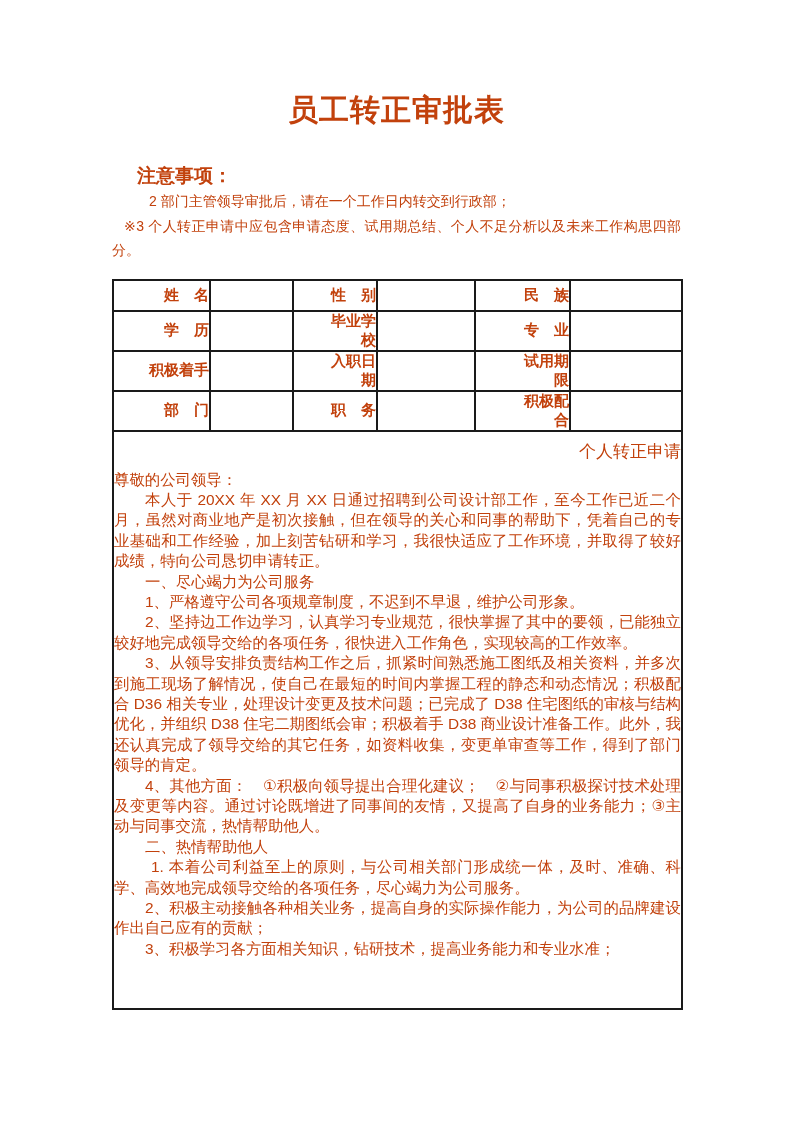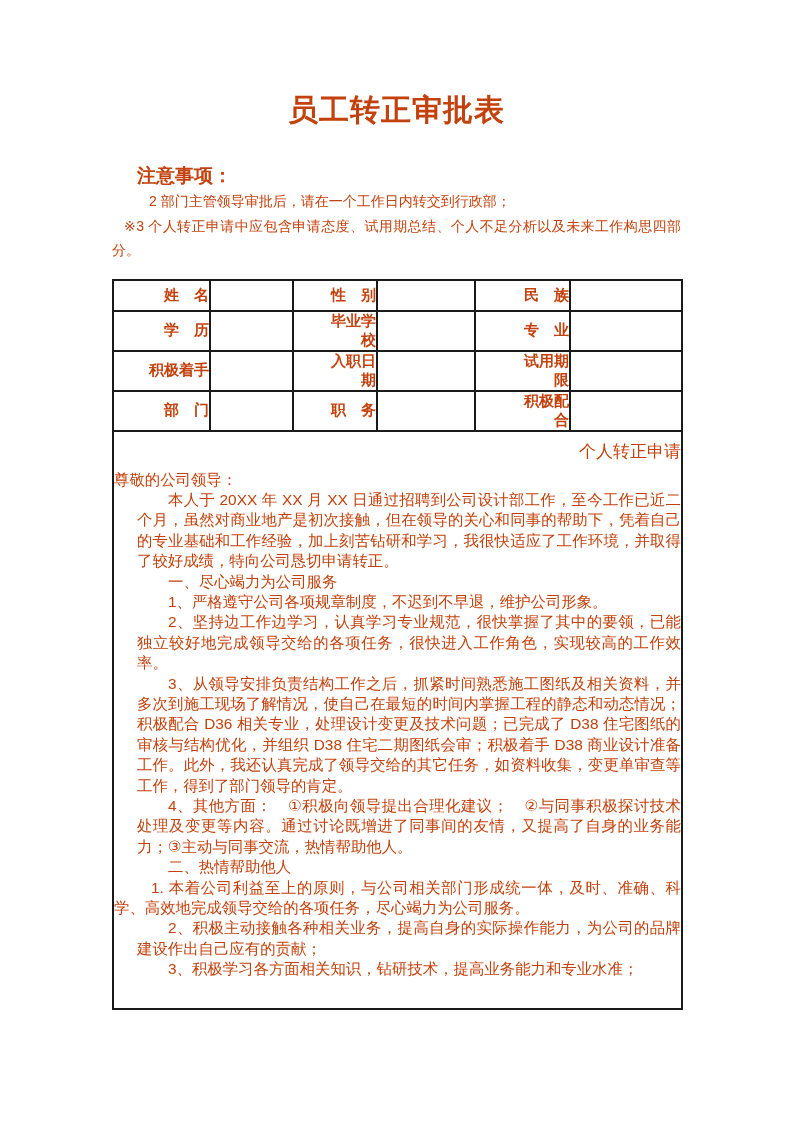--- a/index.html
+++ b/index.html
@@ -50,21 +50,21 @@
     margin:8px 0 7px 0;
     font-size:17px; font-weight:normal;
     text-align:right;
   }
   .app-body p {
     margin:0;
     font-size:15.4px;
     line-height:20.4px;
     text-align:justify;
   }
-  .p-indent { text-indent:31px;padding-left:23px; }
+  .p-indent { text-indent:31px; }
   .p-indent-lg { text-indent:37px; }
   .p-gap { margin-top:20px; }
 </style>
 </head>
 <body>
 
 <div class="page">
   <div class="content">
 
     <h1 class="doc-title">员工转正审批表</h1>

